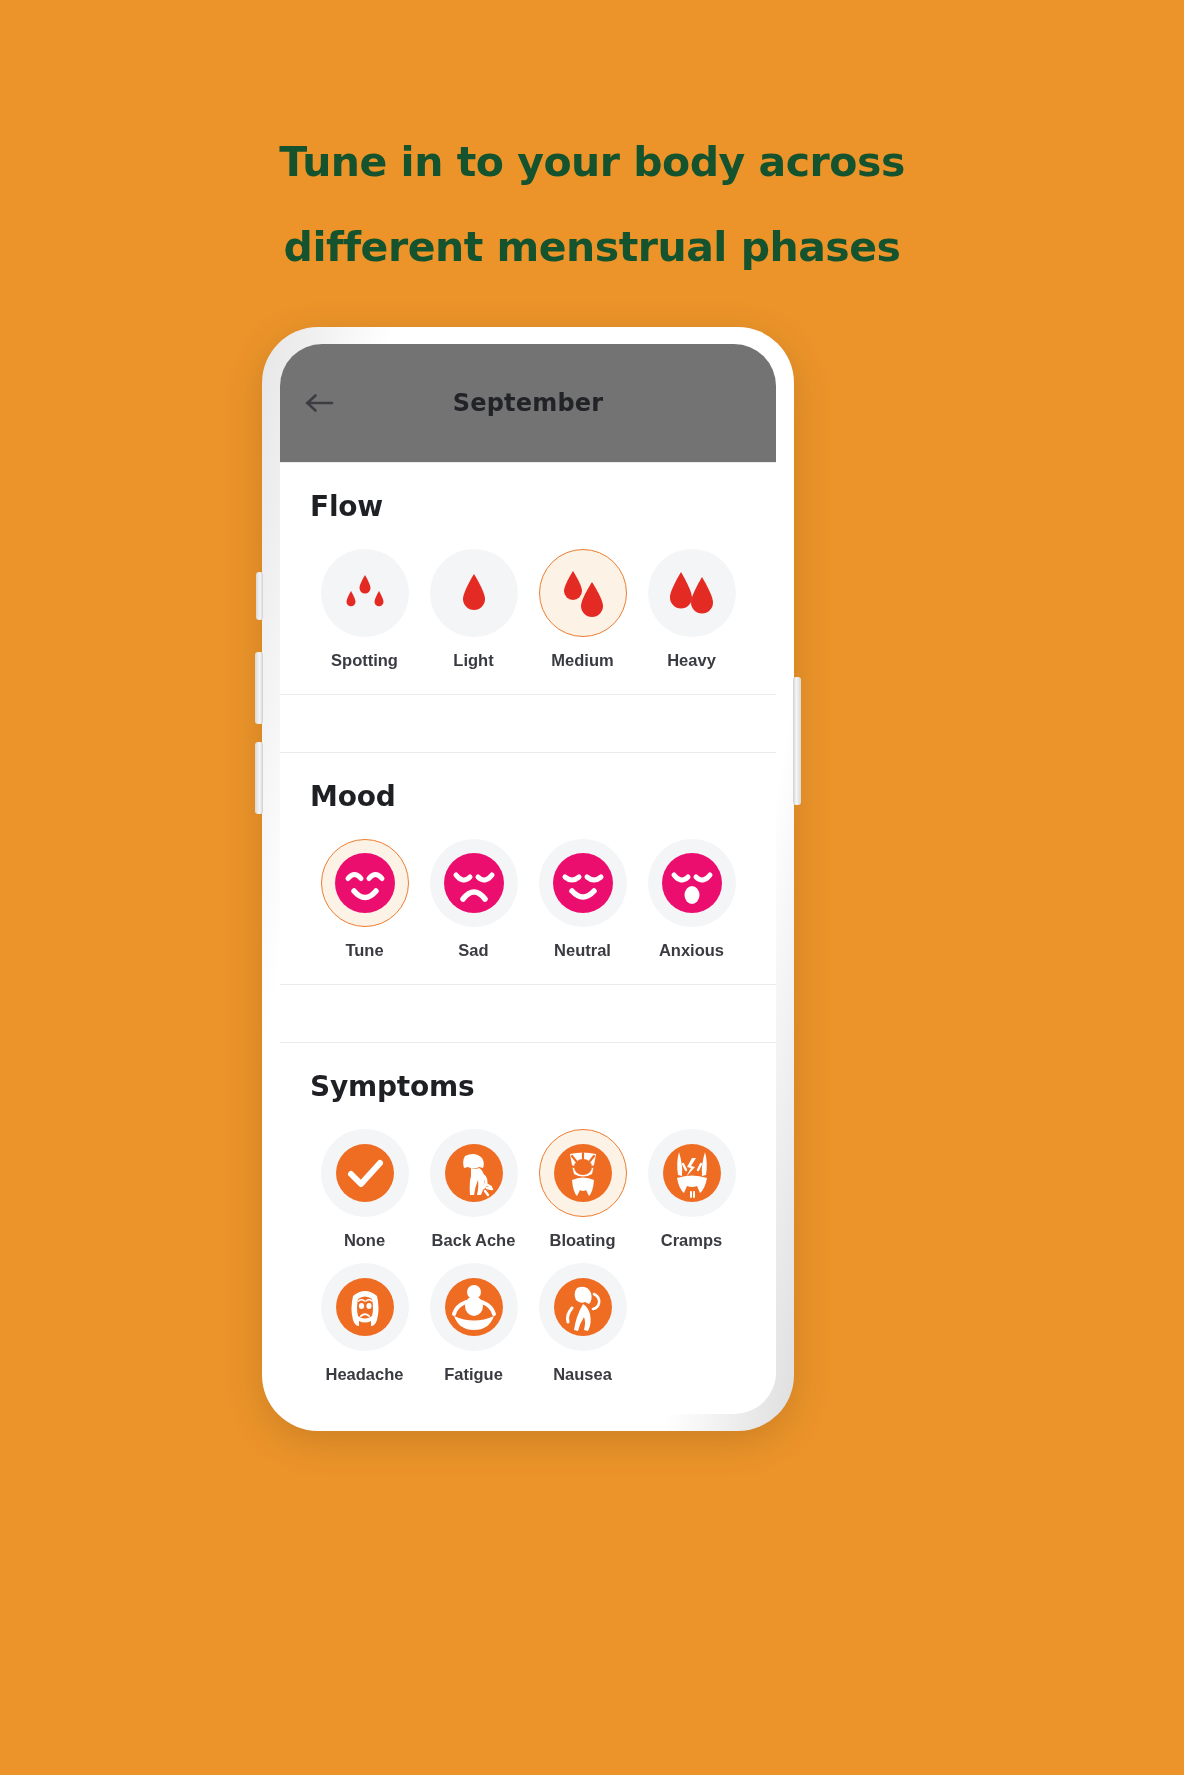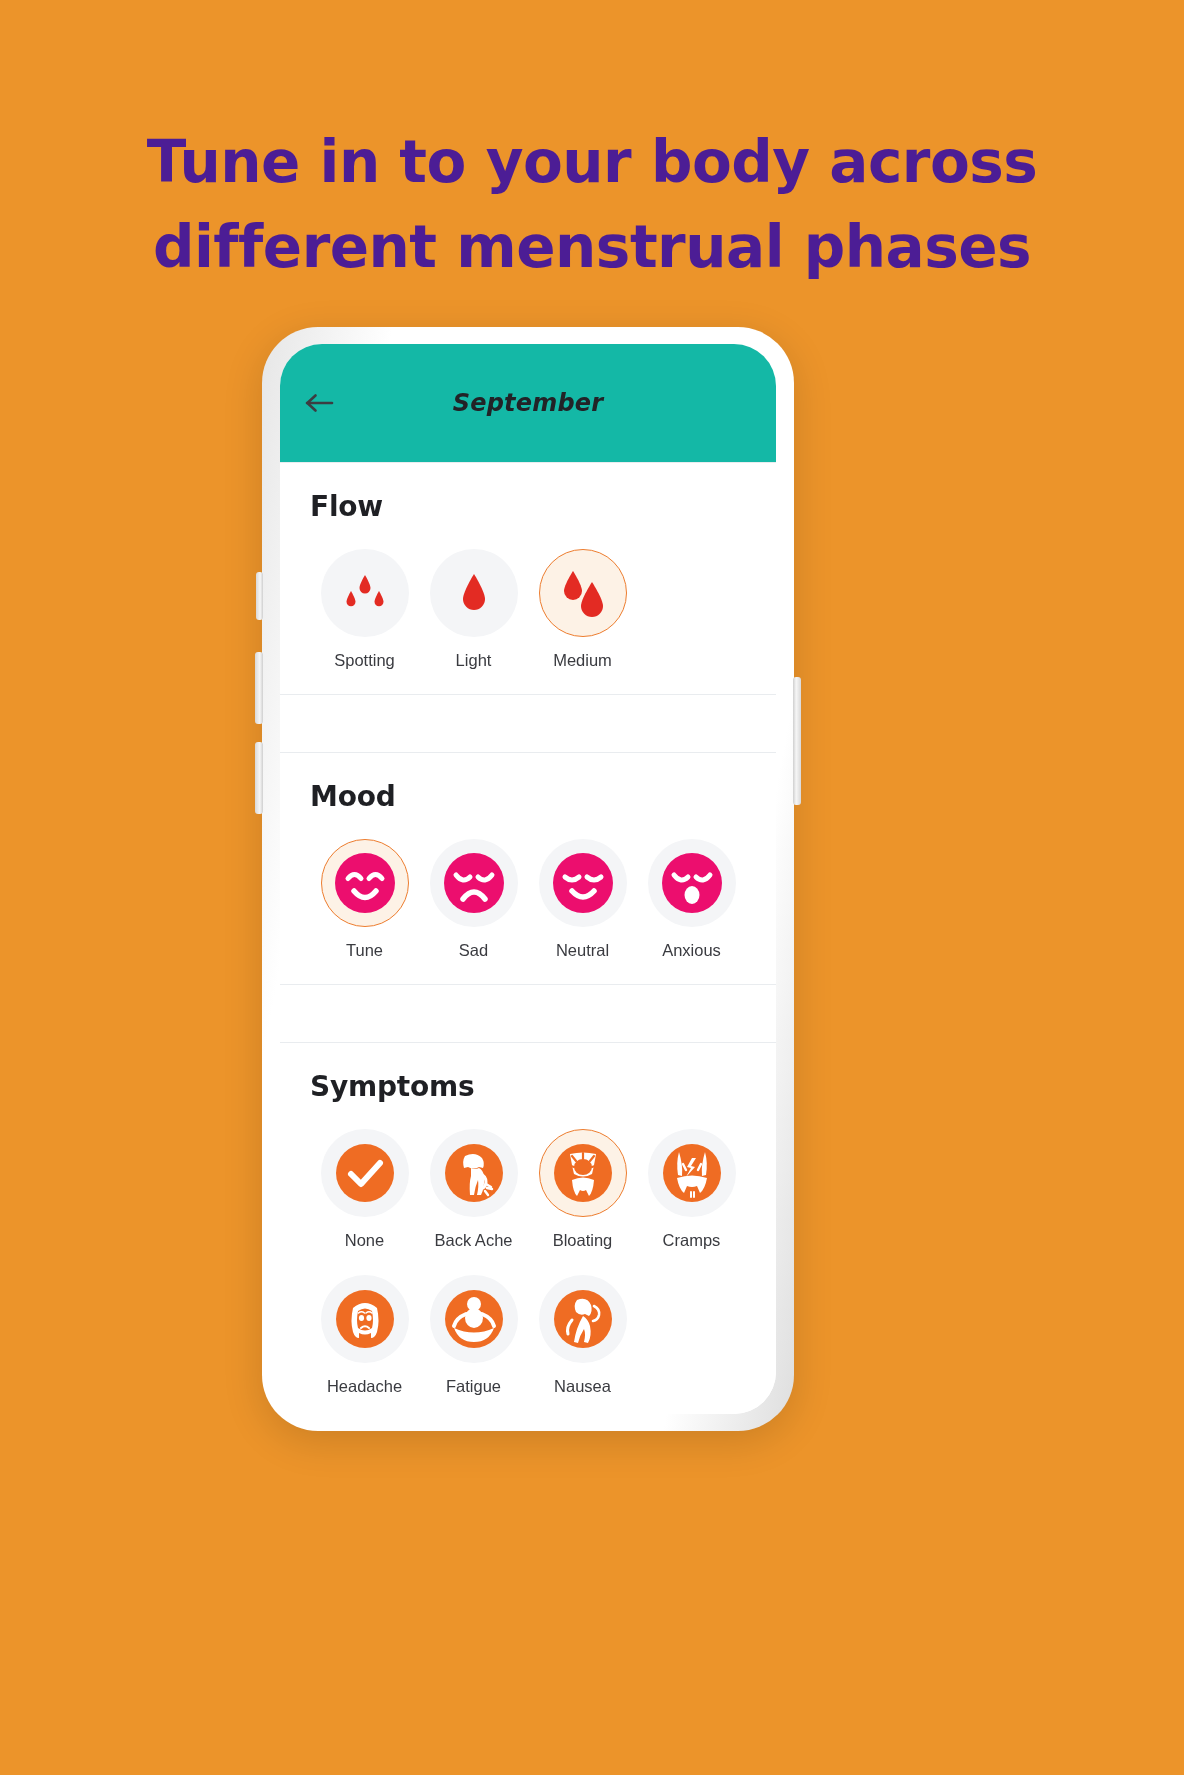--- a/index.html
+++ b/index.html
@@ -8,24 +8,24 @@
     font-family: "Liberation Sans", sans-serif;
     overflow: hidden;
   }
   body { background: #EC942A; position: relative; }
 
   
   .headline {
     position: absolute;
     top: 120px; left: 0; right: 0;
     text-align: center;
-    color: #4c1d95;
+    color: #14532d;
     font-family: "DejaVu Sans", sans-serif;
     font-weight: bold;
-    font-size: 58px;
+    font-size: 41px;
     line-height: 85px;
     letter-spacing: -0.5px;
     padding: 0 90px;
   }
   .headline .line { display: block; }
 
   
   .phone-wrap {
     position: absolute;
     left: 262px; top: 327px;
@@ -57,22 +57,21 @@
     background: #ffffff;
     border-radius: 42px;
     overflow: hidden;
   }
 
   
   .app-header {
     height: 118px;
     position: relative;
     display: flex; align-items: center;
-    background: #14b8a6;
-    font-style: italic;
+    background: #737373;
   }
   .back-btn {
     position: absolute; left: 22px; top: 50%;
     transform: translateY(-50%);
     width: 36px; height: 36px;
     display: flex; align-items: center; justify-content: center;
     cursor: pointer;
   }
   .app-title {
     width: 100%;
@@ -92,21 +91,22 @@
     font-family: "DejaVu Sans", sans-serif;
     font-size: 28px;
     font-weight: bold;
     color: #1f2024;
     margin-bottom: 26px;
     letter-spacing: -0.2px;
   }
   .grid4 {
     display: grid;
     grid-template-columns: repeat(4, 1fr);
-    row-gap: 25px;
+    row-gap: 13px;
+    font-weight: bold;
   }
   .cell {
     display: flex; flex-direction: column;
     align-items: center; cursor: pointer;
   }
   .bubble {
     width: 88px; height: 88px;
     border-radius: 50%;
     background: #f4f5f7;
     display: flex; align-items: center; justify-content: center;
@@ -180,20 +180,29 @@
         <div class="cell selected">
           <div class="bubble">
             <svg width="58" height="56" viewBox="0 0 58 56">
               <path d="M19 6 C19 6 10 20 10 26 a9 9 0 0 0 18 0 C28 20 19 6 19 6 Z" fill="#E32B23"></path>
               <path d="M38 17 C38 17 27 34 27 41 a11 11 0 0 0 22 0 C49 34 38 17 38 17 Z" fill="#E32B23"></path>
             </svg>
           </div>
           <div class="cell-label">Medium</div>
         </div>
 
+        <div class="cell">
+          <div class="bubble">
+            <svg width="58" height="54" viewBox="0 0 58 54">
+              <path d="M18 6 C18 6 7 24 7 31.5 a11 11 0 0 0 22 0 C29 24 18 6 18 6 Z" fill="#E32B23"></path>
+              <path d="M39 11 C39 11 28 29 28 36.5 a11 11 0 0 0 22 0 C50 29 39 11 39 11 Z" fill="#E32B23"></path>
+            </svg>
+          </div>
+          <div class="cell-label">Heavy</div>
+        </div>
       </div>
     </div>
 
     <div class="divider"></div>
     <div class="gap-block"></div>
     <div class="divider"></div>
 
     <div class="section">
       <div class="section-title">Mood</div>
       <div class="grid4">

